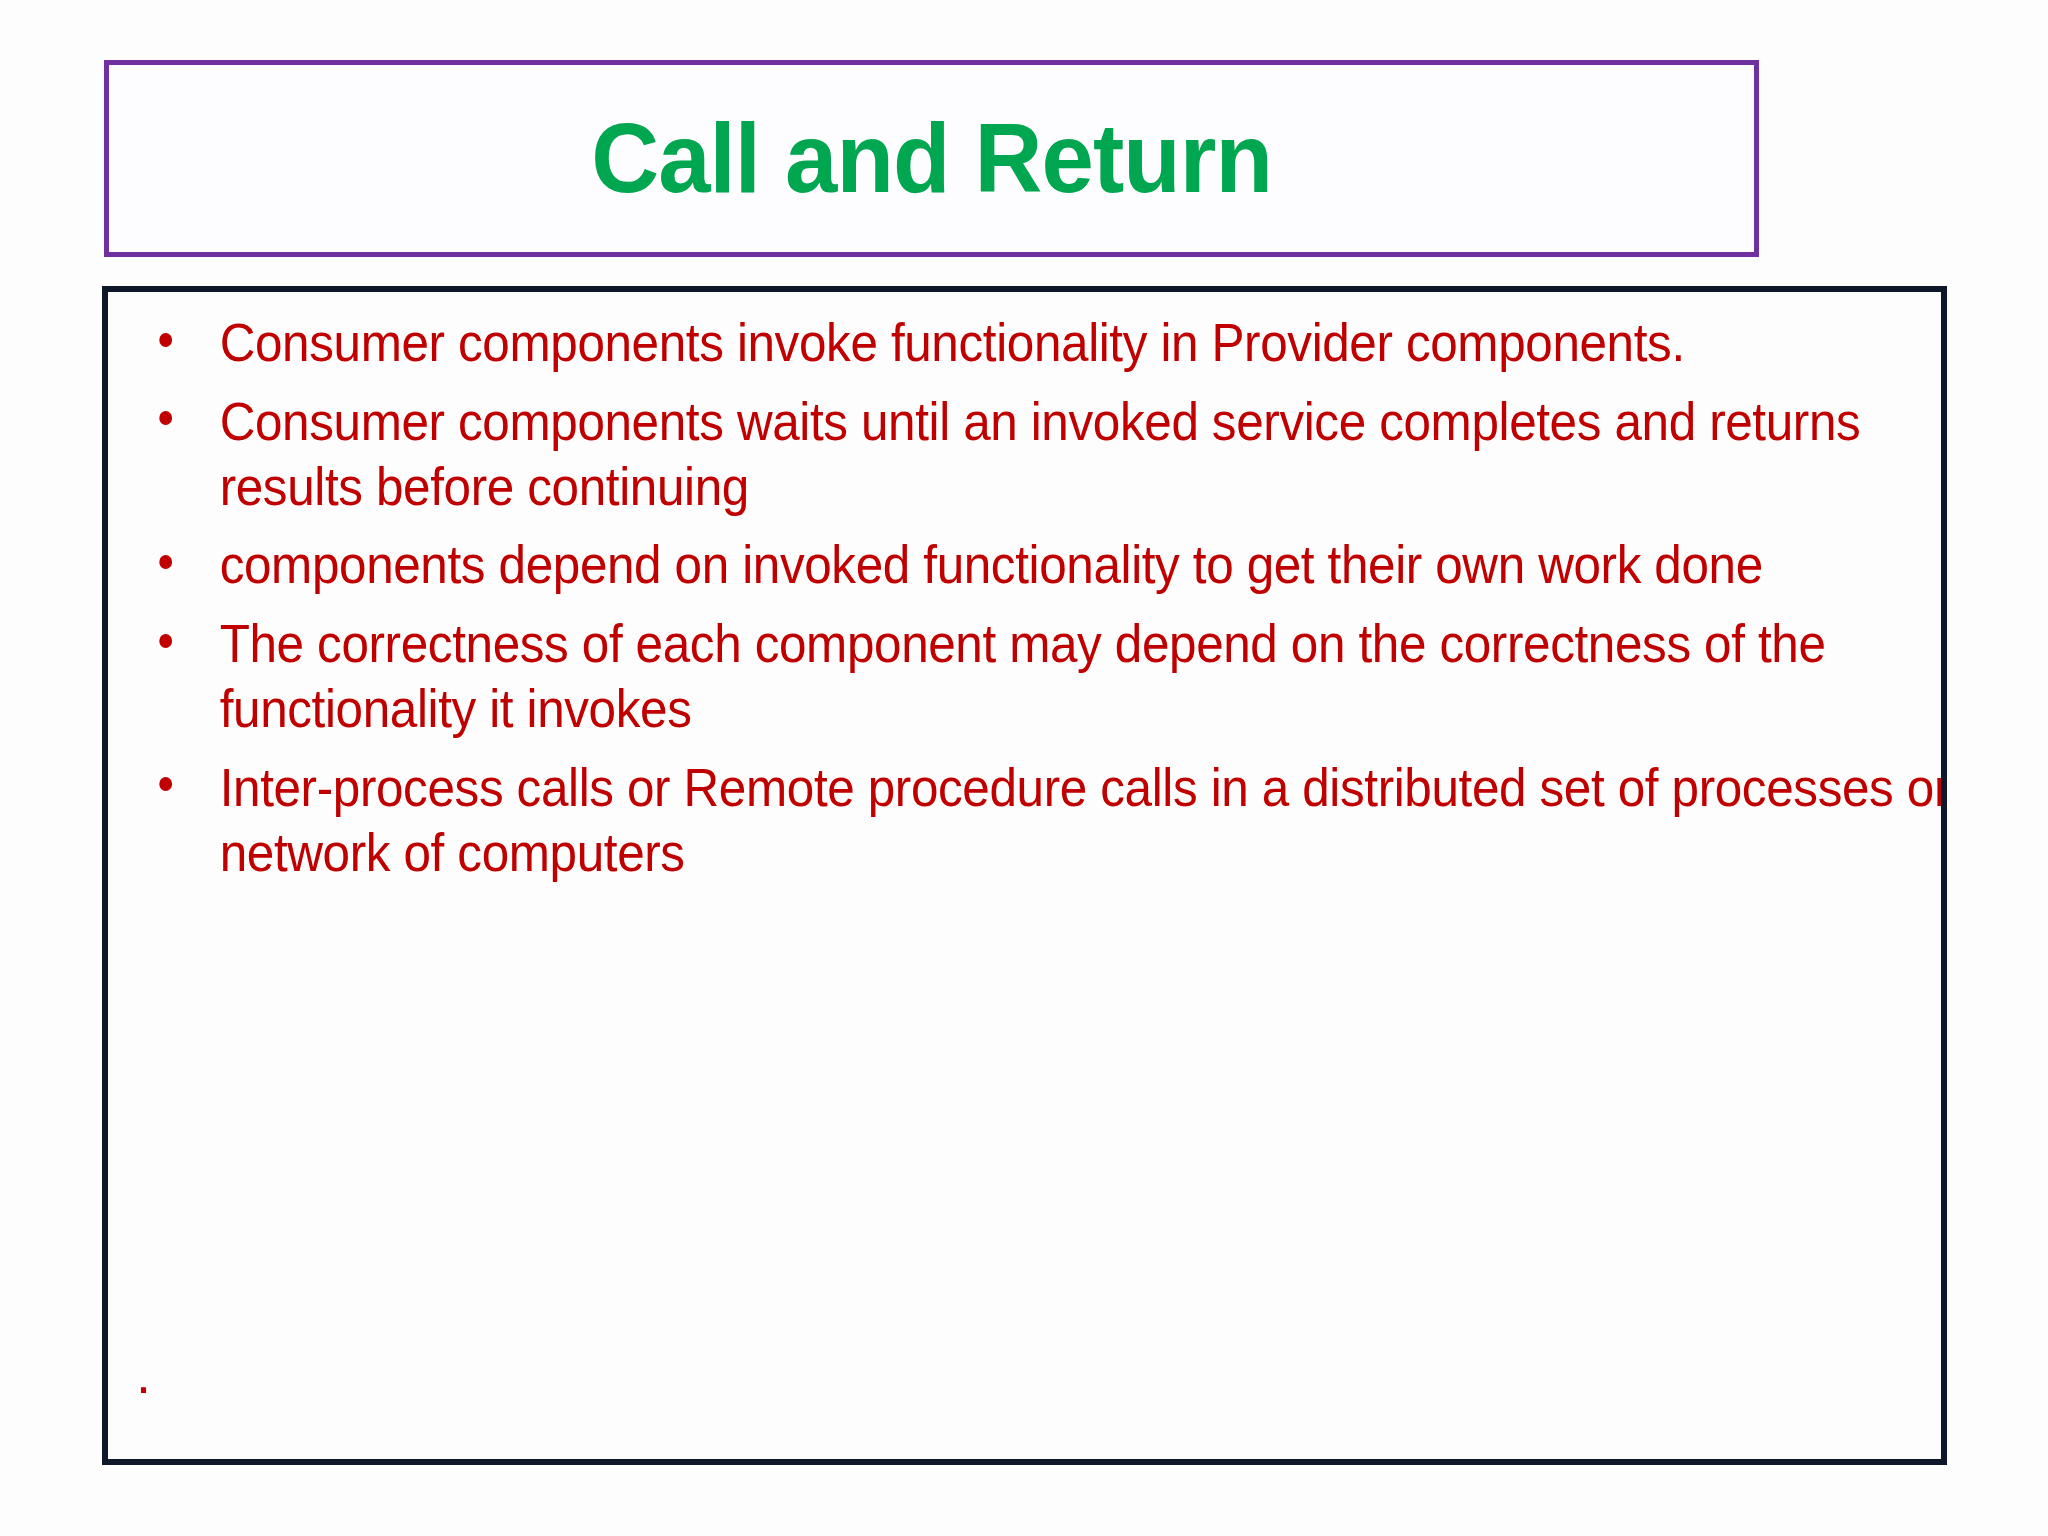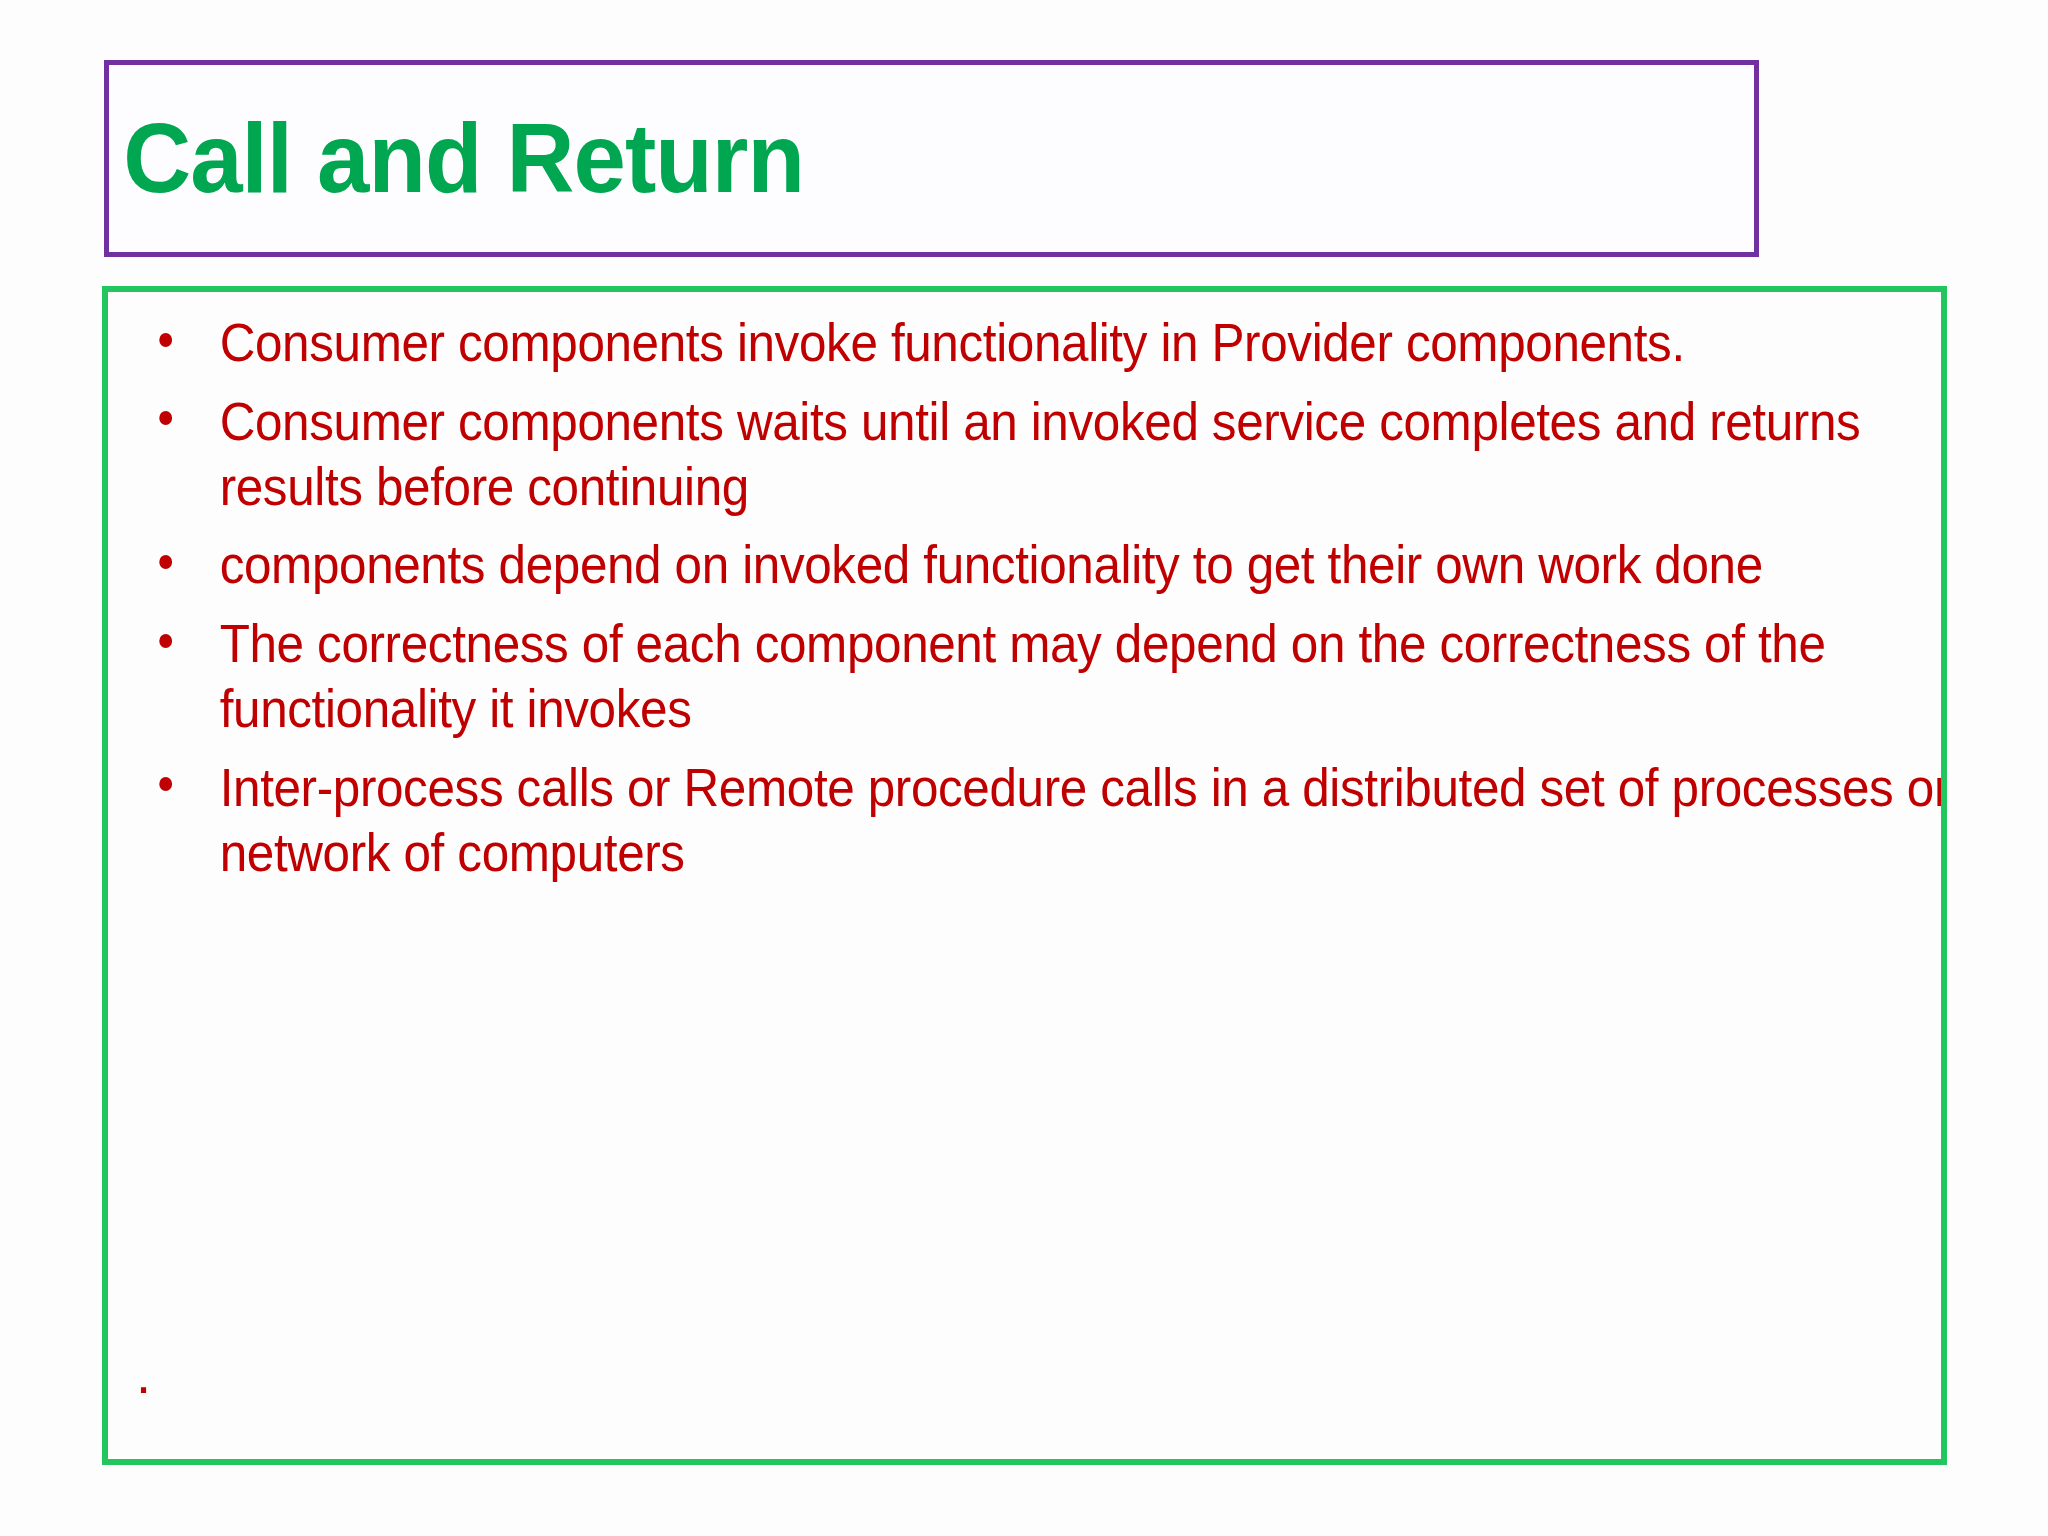--- a/index.html
+++ b/index.html
@@ -26,21 +26,21 @@
     position: absolute;
     left: 104px;
     top: 60px;
     width: 1655px;
     height: 197px;
     box-sizing: border-box;
     border: 5px solid #7030A0;
     background: #fdfcfe;
     display: flex;
     align-items: center;
-    justify-content: flex-start;
+    justify-content: center;
   }
   .title-text {
     font-family: "Liberation Sans", sans-serif;
     font-weight: bold;
     font-size: 98px;
     line-height: 1.05;
     color: #00A650;
     letter-spacing: -1px;
     white-space: nowrap;
     text-align: center;
@@ -49,21 +49,21 @@
   }
 
   
   .content-box {
     position: absolute;
     left: 102px;
     top: 286px;
     width: 1845px;
     height: 1179px;
     box-sizing: border-box;
-    border: 6px solid #22c55e;
+    border: 6px solid #0f172a;
     background: #fdfdfd;
     padding: 18px 28px 8px 22px;
     overflow: hidden;
   }
 
   .bullet-list {
     list-style: none;
     margin: 0;
     padding: 0;
   }

